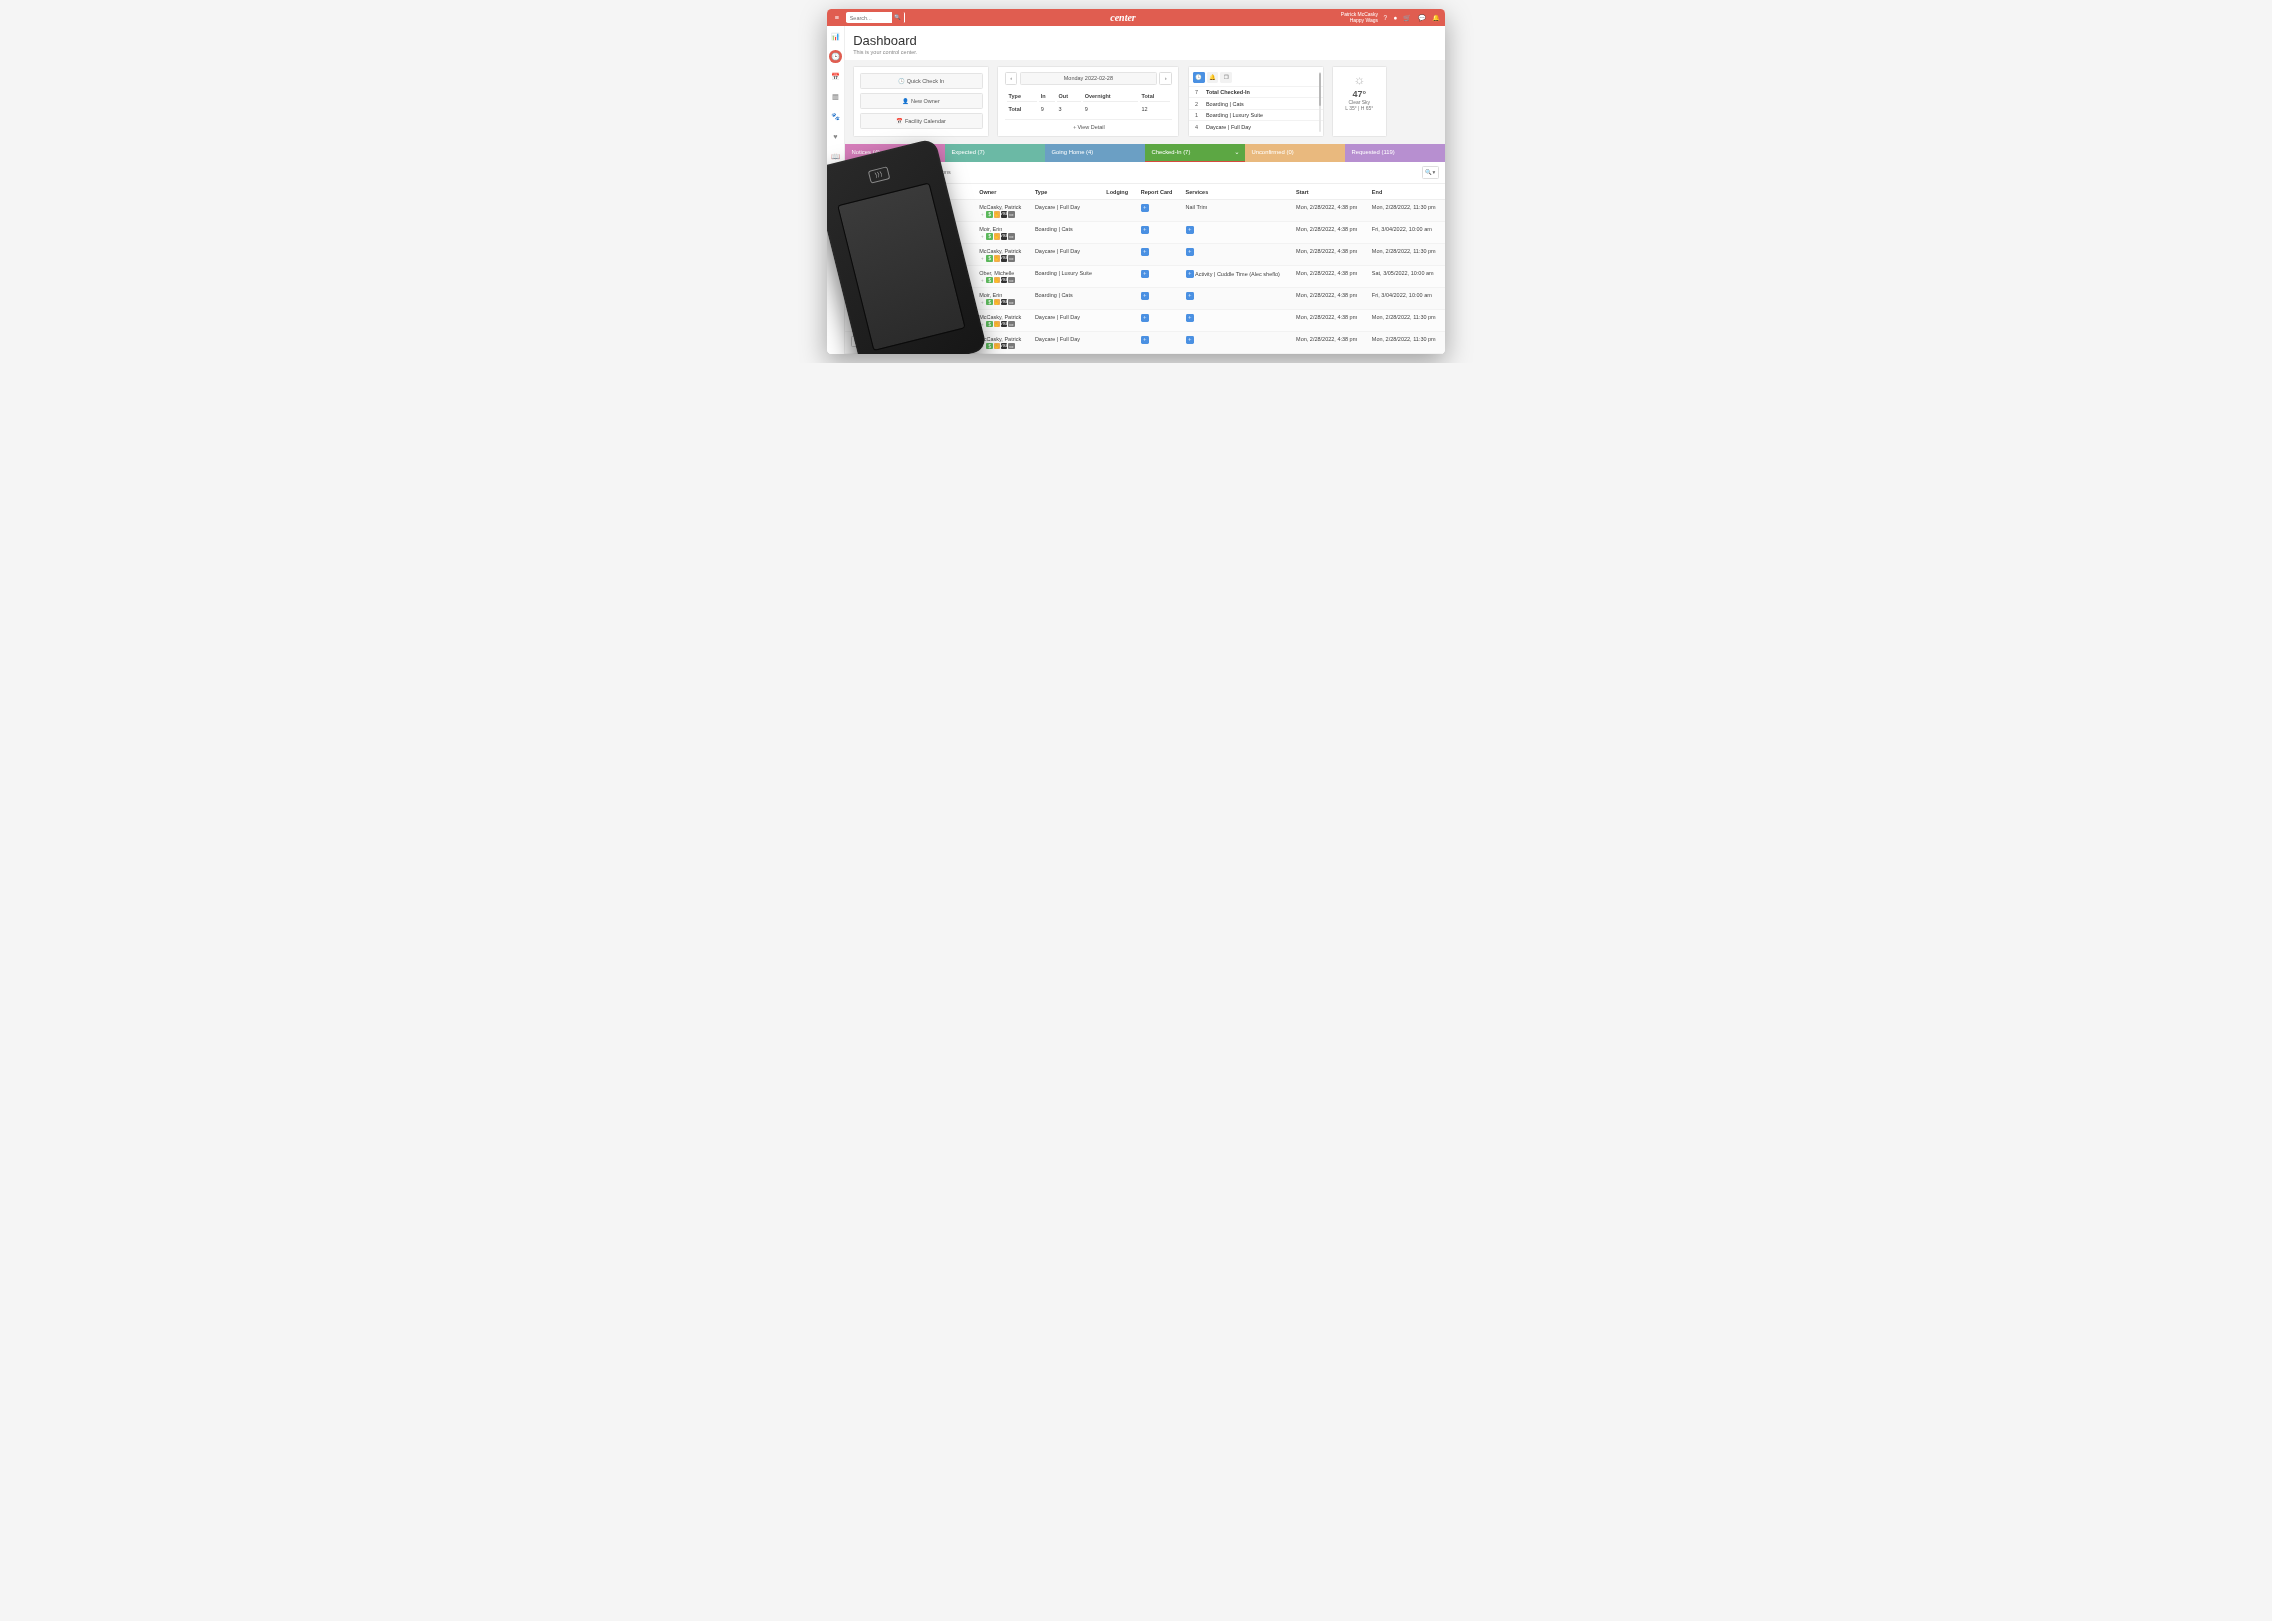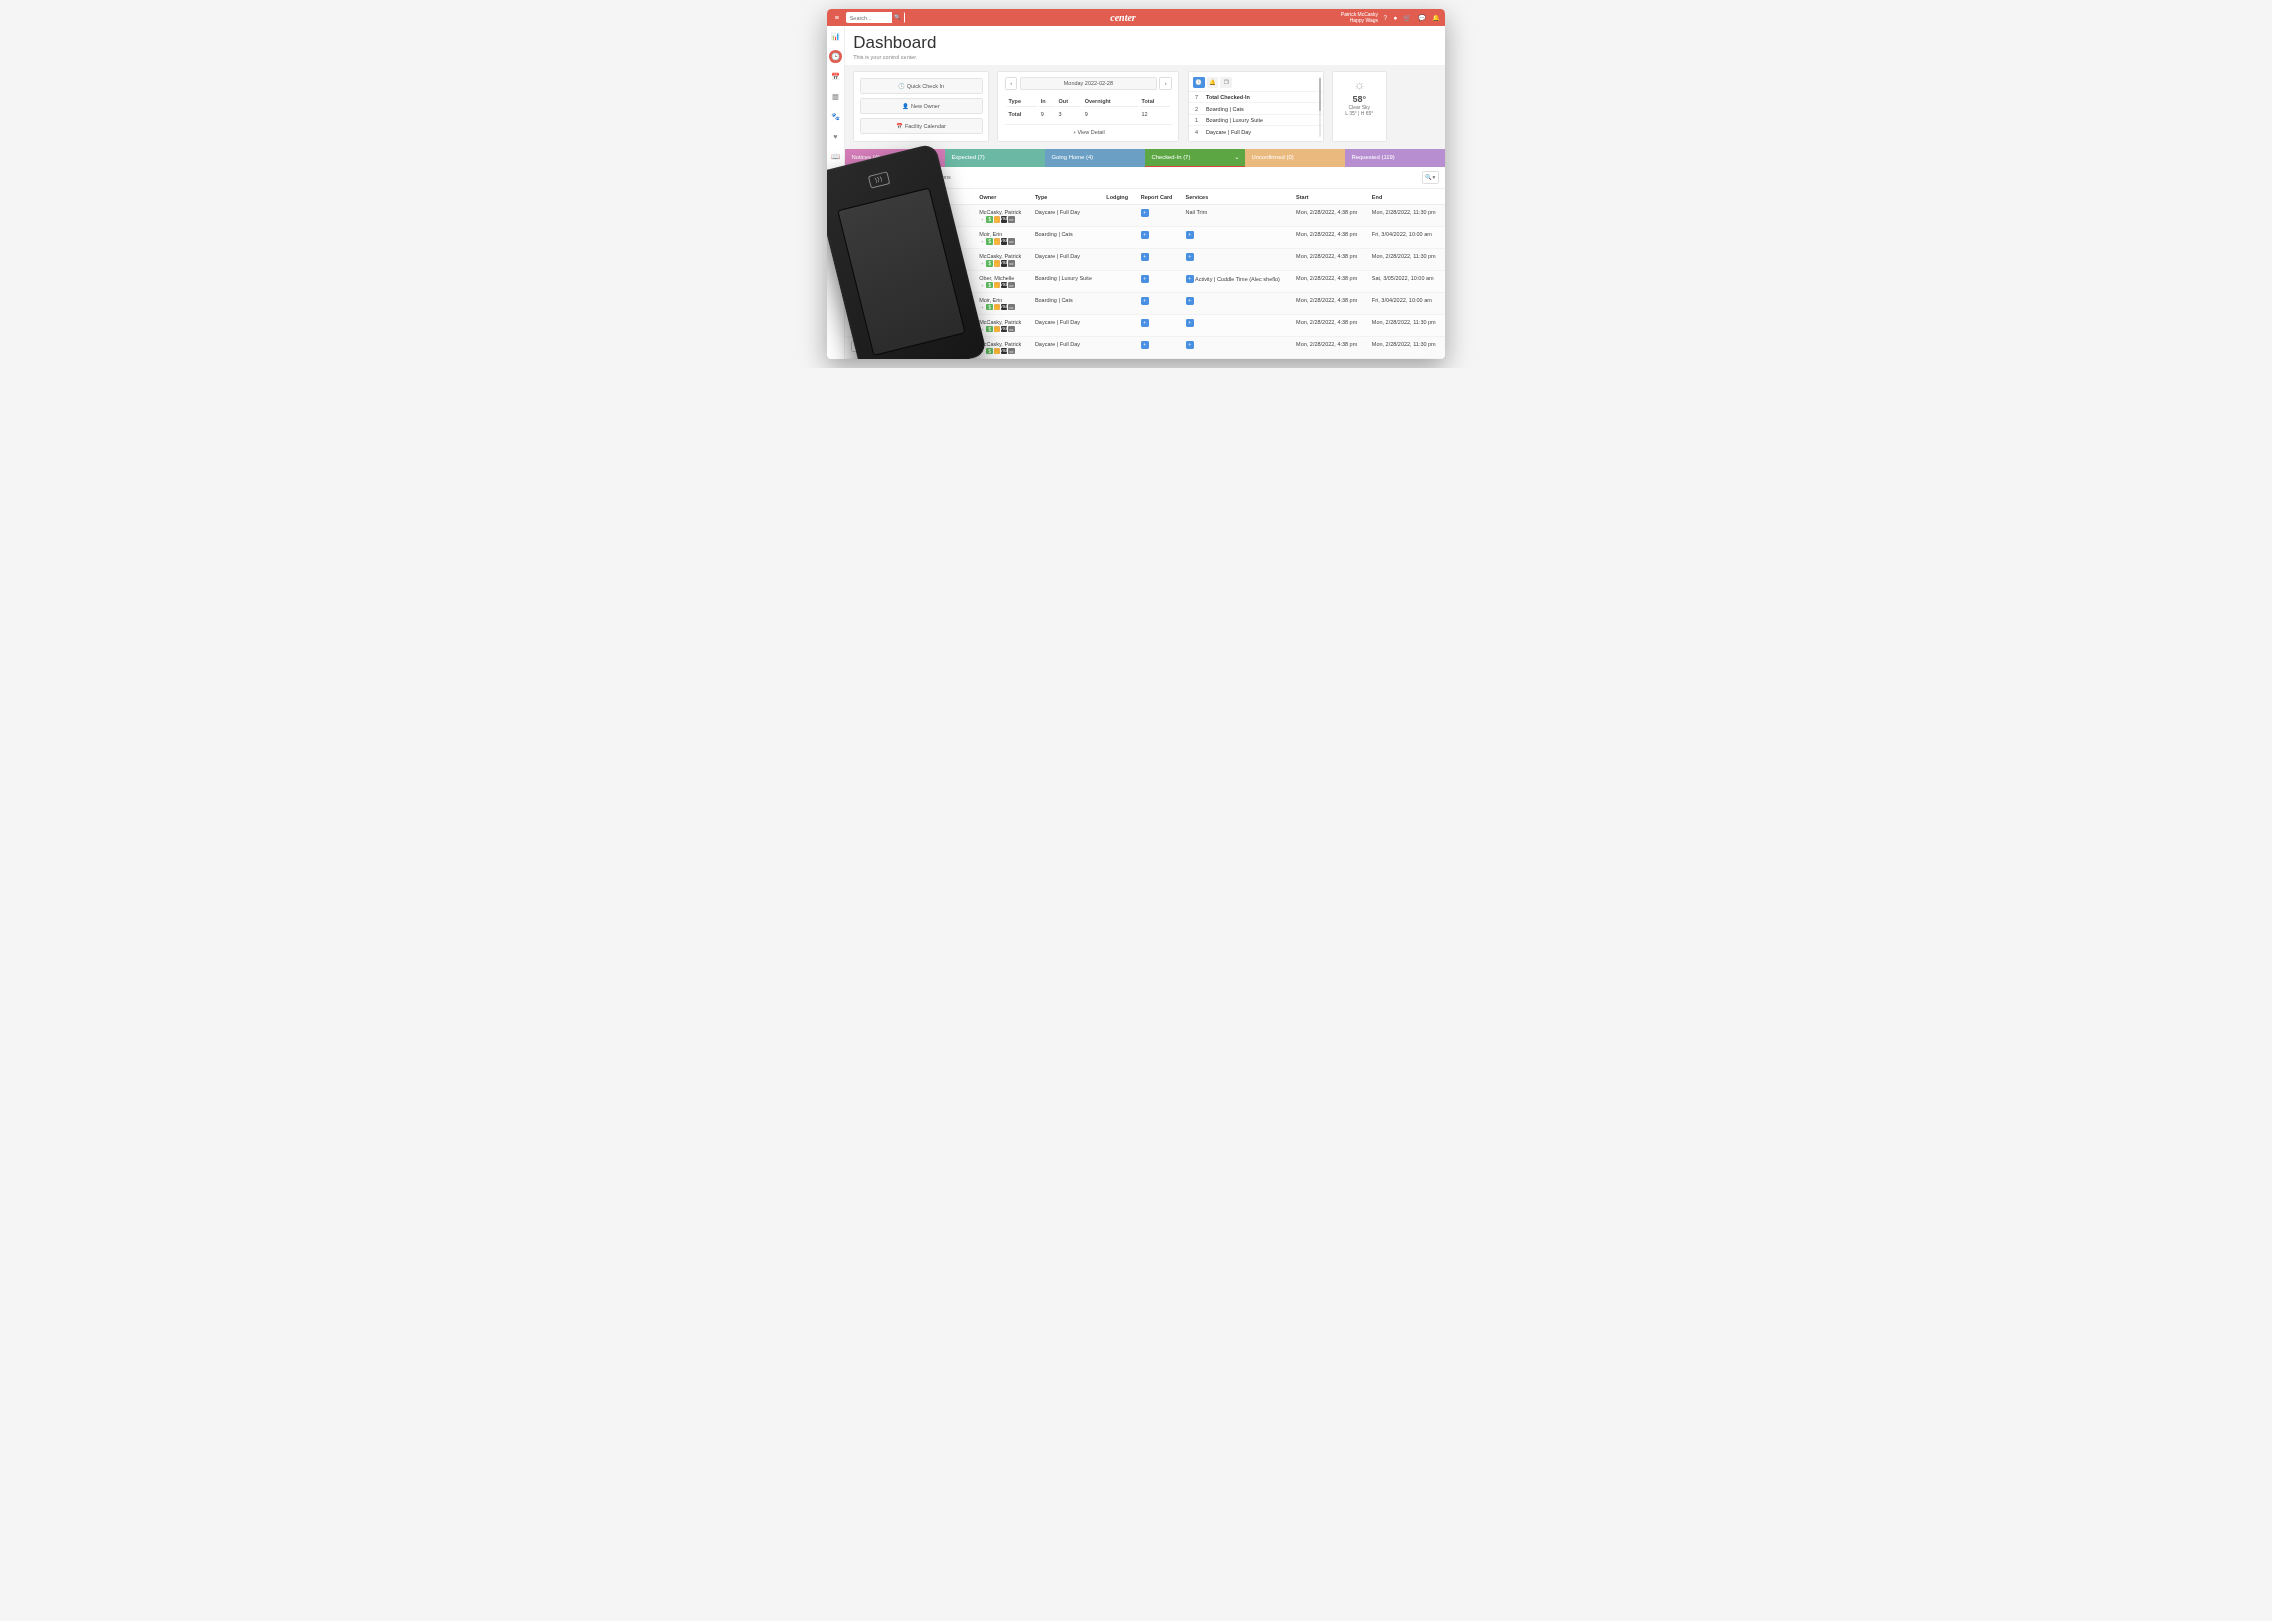--- a/index.html
+++ b/index.html
@@ -14,21 +14,21 @@
 .userblock { text-align: right; font-size: 5px; line-height: 1.1; margin-right: 5.5px; }
 .topicons { display: flex; gap: 6.4px; align-items: center; font-size: 6.4px; }
 .topicons span { cursor: pointer; }
 .bell-dot { position: relative; }
 .shell { display: flex; }
 .leftnav { width: 18px; background: #fff; border-right: 0.5px solid #eee; display: flex; flex-direction: column; align-items: center; padding-top: 3.6px; gap: 7.3px; color: #888; }
 .leftnav .navicon { font-size: 7.3px; cursor: pointer; width: 12.7px; height: 12.7px; display: flex; align-items: center; justify-content: center; border-radius: 50%; }
 .leftnav .navicon.active { background: #e05d50; color: #fff; }
 .main { flex: 1; background: #fafafa; }
 .page-head { padding: 6.4px 8.2px 5.5px; background: #fff; }
-.page-head h1 { font-size: 17px; font-weight: 400; color: #333; }
+.page-head h1 { font-size: 13px; font-weight: 400; color: #333; }
 .page-head p { font-size: 5.5px; color: #888; margin-top: 0.9px; }
 .widgets { display: flex; gap: 8.2px; padding: 6.4px 8.2px; background: #f3f3f3; }
 .card { background: #fff; border: 0.5px solid #e6e6e6; border-radius: 1.4px; }
 .quickcard { width: 136px; padding: 5.5px; display: flex; flex-direction: column; gap: 3.6px; }
 .qbtn { background: #f7f7f7; border: 0.5px solid #e4e4e4; border-radius: 1.4px; padding: 4.1px; text-align: center; font-size: 5.5px; color: #555; cursor: pointer; }
 .datecard { width: 182px; padding: 4.5px 6.4px; }
 .daterow { display: flex; align-items: center; gap: 2.7px; }
 .navbtn { width: 12.7px; height: 12.7px; border: 0.5px solid #ddd; background: #fff; border-radius: 1.4px; display: flex; align-items: center; justify-content: center; cursor: pointer; color: #666; }
 .datebtn { flex: 1; height: 12.7px; background: #f7f7f7; border: 0.5px solid #e4e4e4; border-radius: 1.4px; display: flex; align-items: center; justify-content: center; font-size: 5.5px; color: #555; }
 .sum-table { width: 100%; margin-top: 3.6px; font-size: 5.5px; }
@@ -202,21 +202,21 @@
               <div class="crow">
                 <div class="cnum">4</div>
                 <div class="clabel ">Daycare | Full Day</div>
               </div>
             </div>
           <div class="scrollind"></div>
         </div>
 
         <div class="card weathercard">
           <div class="gear-sun">☼</div>
-          <div class="temp">58°</div>
+          <div class="temp">47°</div>
           <div class="wline">Clear Sky</div>
           <div class="wline">L 35° | H 65°</div>
         </div>
 
       </div>
 
       <div class="tabs">
         <div class="tab notices">Notices (4)</div>
         <div class="tab expected">Expected (7)</div>
         <div class="tab going">Going Home (4)</div>

